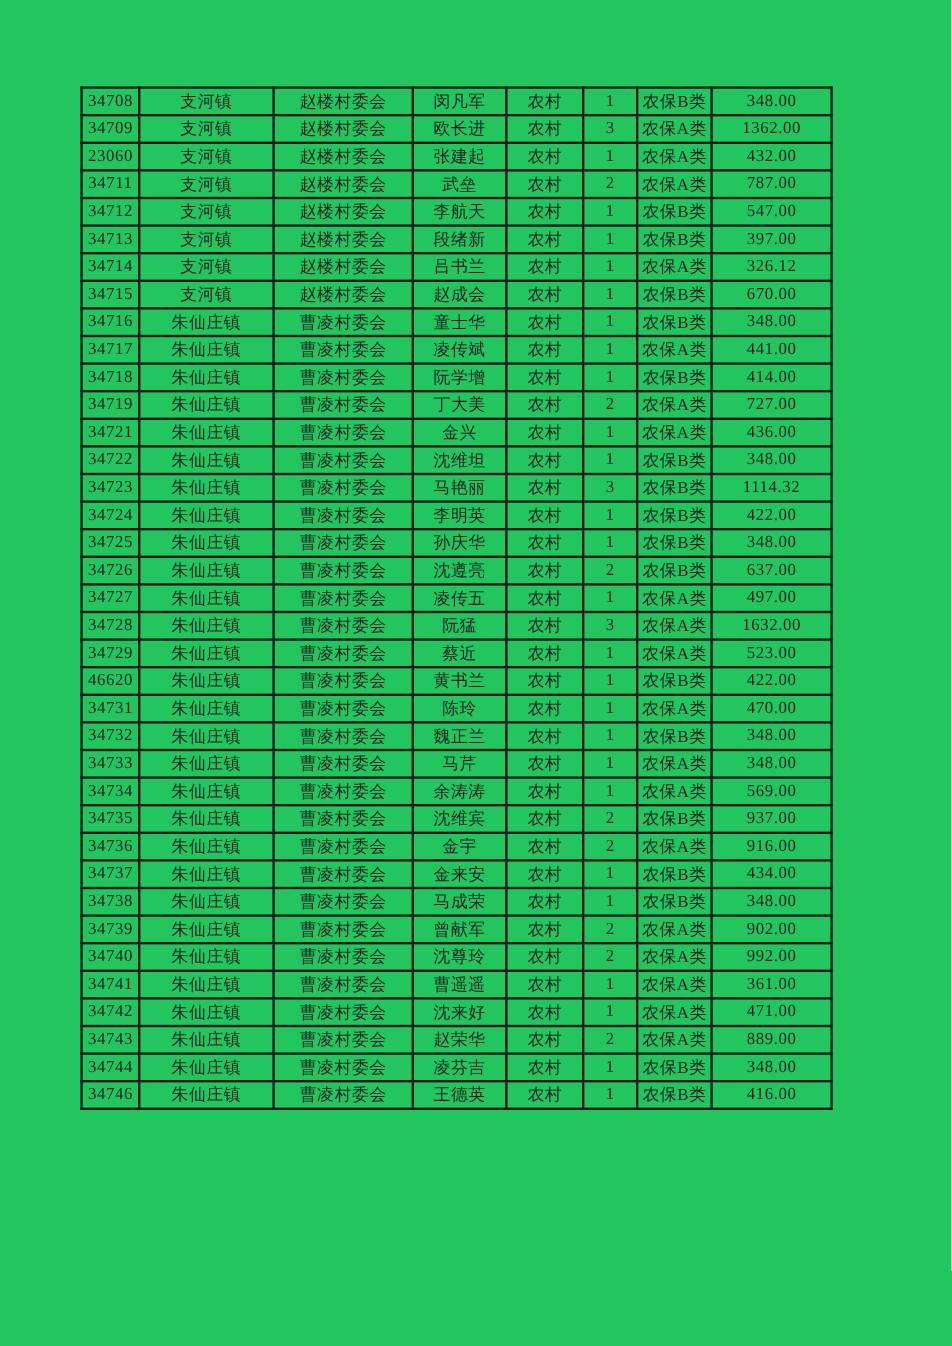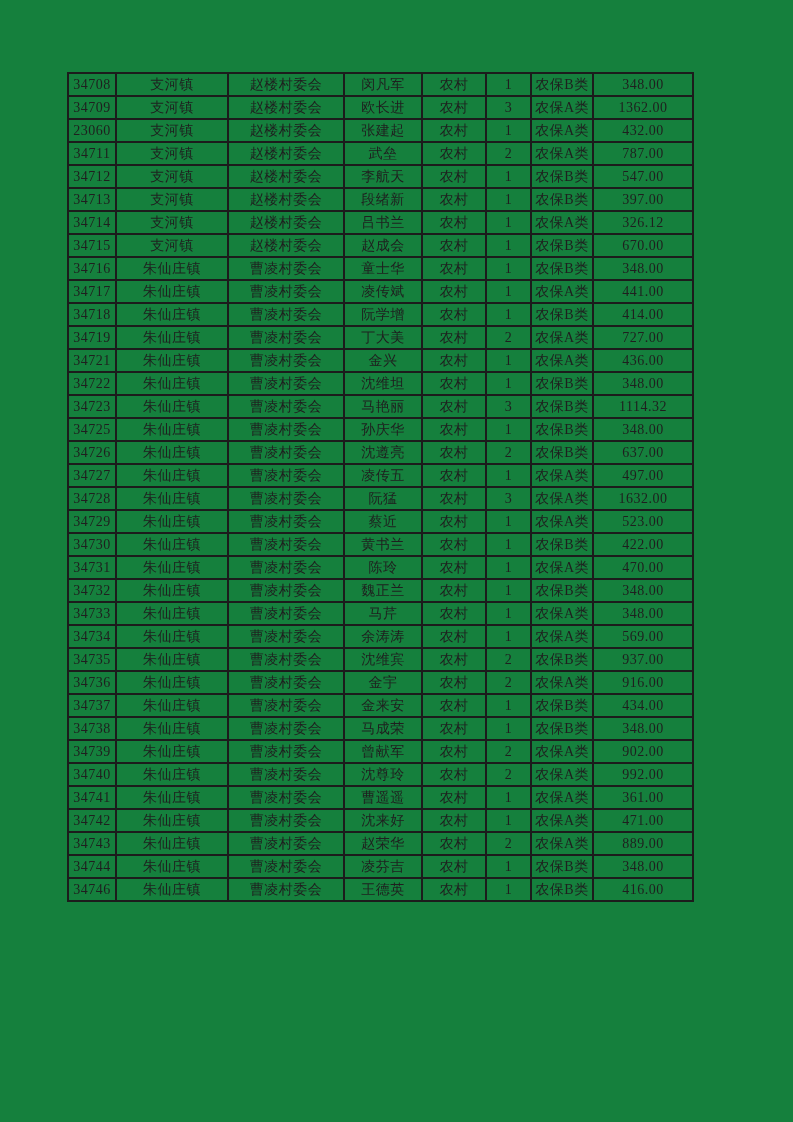--- a/index.html
+++ b/index.html
@@ -4,21 +4,21 @@
 <style>
   html, body {
     margin: 0;
     padding: 0;
     background: #ffffff;
   }
   .page {
     position: relative;
     width: 793px;
     height: 1122px;
-    background: #15803d;
+    background: #22c55e;
     overflow: hidden;
     font-family: "Liberation Serif", "DejaVu Serif", serif;
   }
   table.roster {
     position: absolute;
     left: 67px;
     top: 72px;
     width: 625px;
     border-collapse: collapse;
     table-layout: fixed;
@@ -205,20 +205,30 @@
           <td>34723</td>
           <td>朱仙庄镇</td>
           <td>曹凌村委会</td>
           <td>马艳丽</td>
           <td>农村</td>
           <td>3</td>
           <td>农保B类</td>
           <td>1114.32</td>
         </tr>
         <tr>
+          <td>34724</td>
+          <td>朱仙庄镇</td>
+          <td>曹凌村委会</td>
+          <td>李明英</td>
+          <td>农村</td>
+          <td>1</td>
+          <td>农保B类</td>
+          <td>422.00</td>
+        </tr>
+        <tr>
           <td>34725</td>
           <td>朱仙庄镇</td>
           <td>曹凌村委会</td>
           <td>孙庆华</td>
           <td>农村</td>
           <td>1</td>
           <td>农保B类</td>
           <td>348.00</td>
         </tr>
         <tr>
@@ -255,21 +265,21 @@
           <td>34729</td>
           <td>朱仙庄镇</td>
           <td>曹凌村委会</td>
           <td>蔡近</td>
           <td>农村</td>
           <td>1</td>
           <td>农保A类</td>
           <td>523.00</td>
         </tr>
         <tr>
-          <td>34730</td>
+          <td>46620</td>
           <td>朱仙庄镇</td>
           <td>曹凌村委会</td>
           <td>黄书兰</td>
           <td>农村</td>
           <td>1</td>
           <td>农保B类</td>
           <td>422.00</td>
         </tr>
         <tr>
           <td>34731</td>

